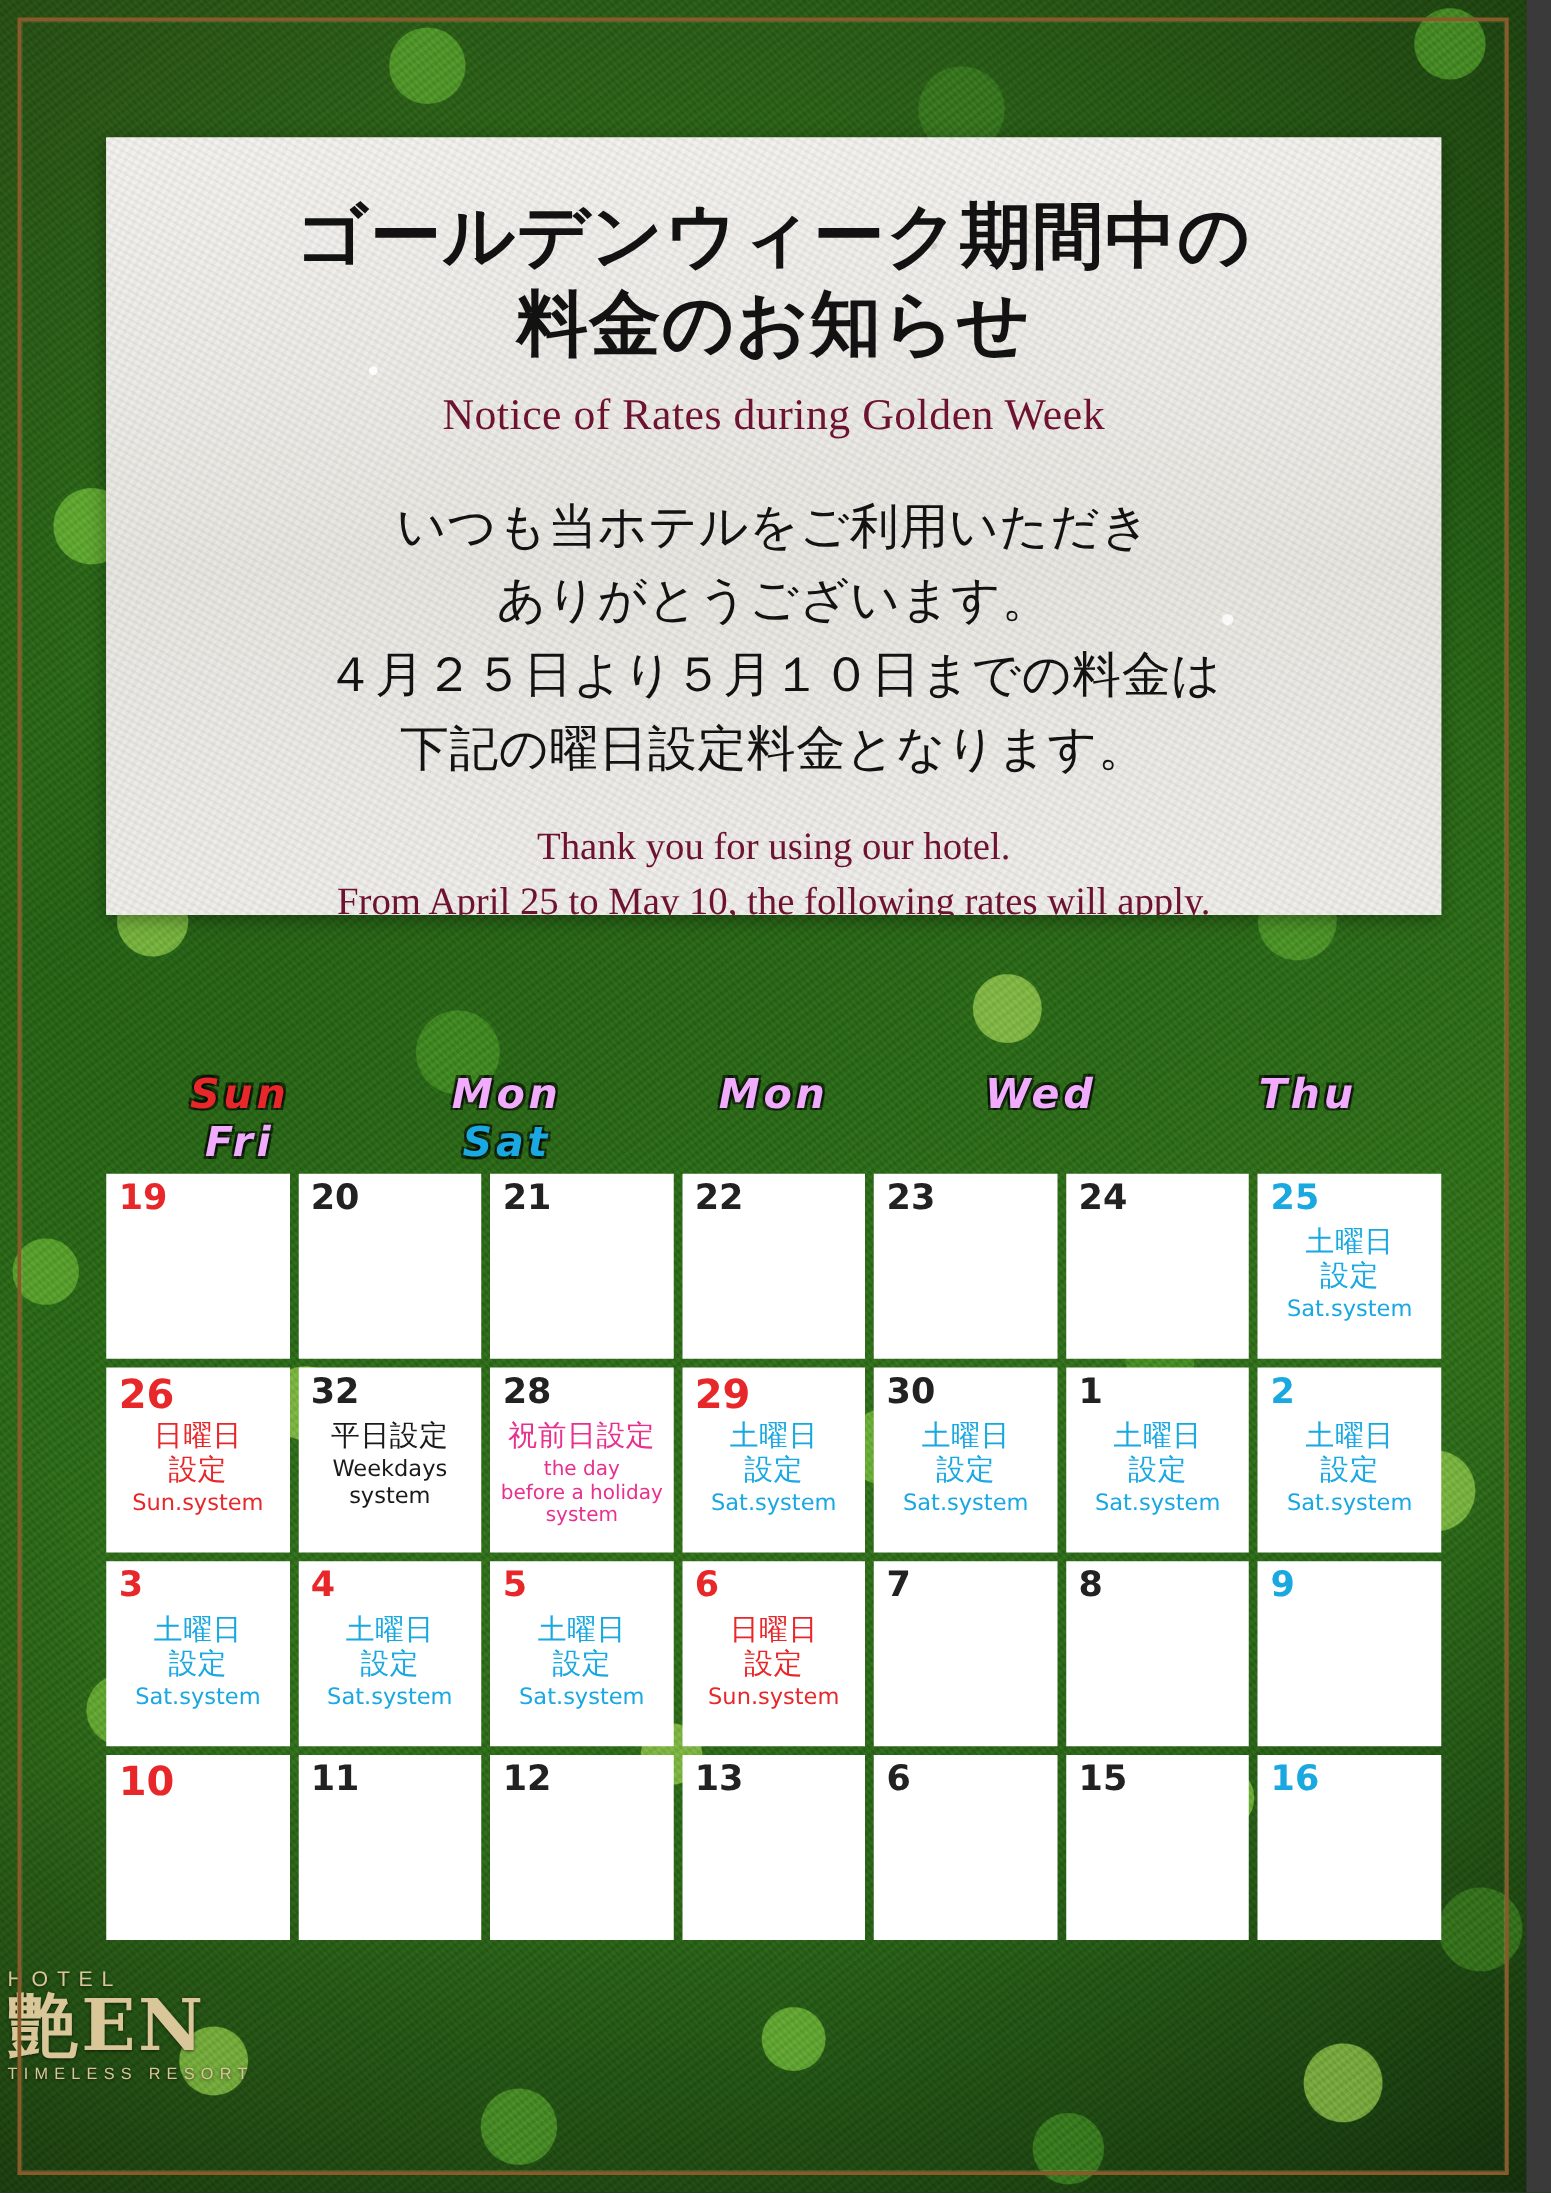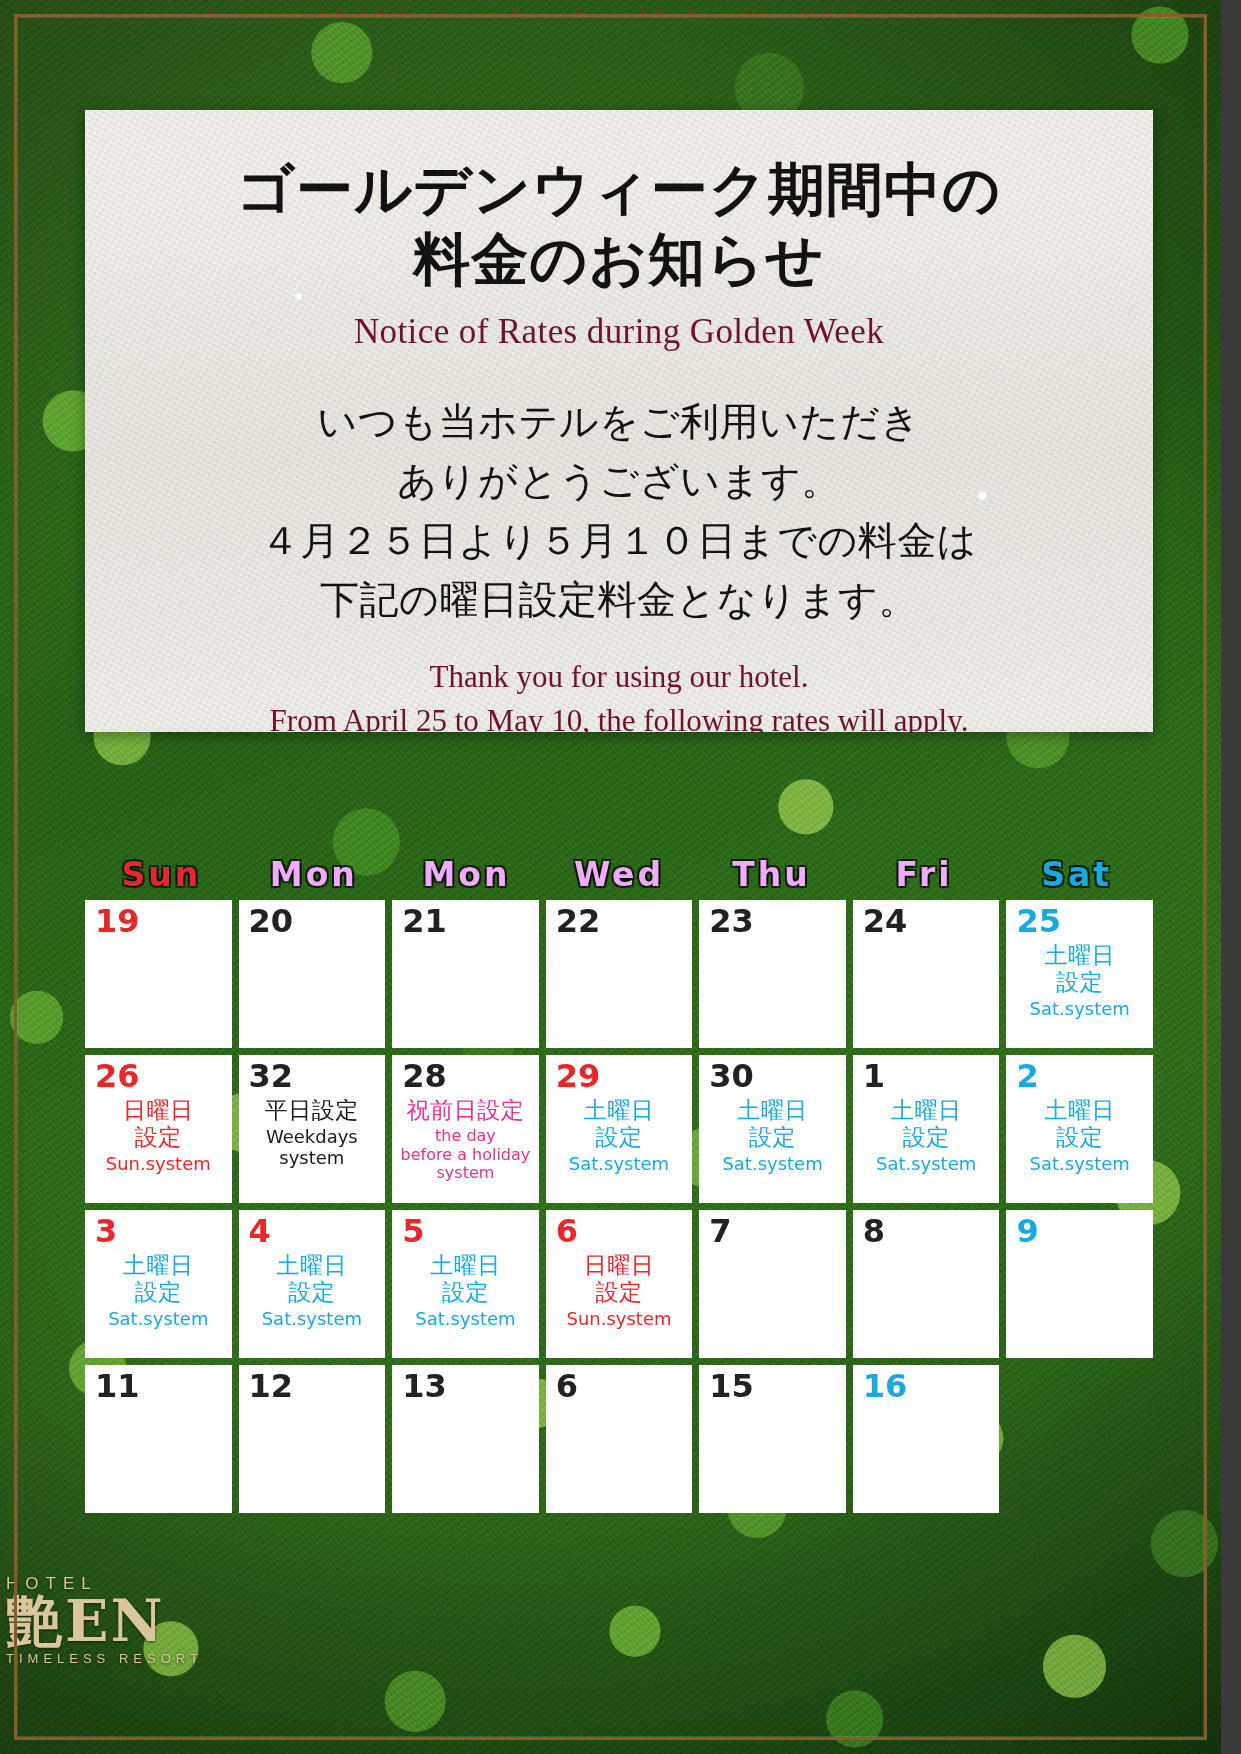--- a/index.html
+++ b/index.html
@@ -134,22 +134,23 @@
   }
   
   .calendar {
     position: absolute;
     left: 85px;
     top: 855px;
     width: 1068px;
   }
   .dow-row {
     display: grid;
-    grid-template-columns: repeat(7, 1fr);
+    grid-template-columns: repeat(5, 1fr);
     margin-bottom: 6px;
+    font-style: italic;
   }
   .dow {
     text-align: center;
     font-family: "DejaVu Sans", sans-serif;
     font-weight: bold;
     font-size: 33px;
     letter-spacing: 3px;
     color: #f0abfc;
     text-shadow:
       -2px -2px 0 rgba(0,0,0,0.55), 2px -2px 0 rgba(0,0,0,0.55),
@@ -169,21 +170,21 @@
     padding: 6px 4px 4px;
     box-sizing: border-box;
     overflow: hidden;
   }
   .daynum {
     position: absolute;
     left: 10px;
     top: 4px;
     font-family: "DejaVu Sans", sans-serif;
     font-weight: bold;
-    font-size: 32px;
+    font-size: 28px;
     color: #222;
     line-height: 1.1;
   }
   .daynum.red { color: #e8272a; }
   .daynum.blue { color: #19a8e0; }
   .daynum.big { font-size: 32px; }
   .cell-body {
     margin-top: 36px;
     text-align: center;
     font-family: "DejaVu Sans", sans-serif;
@@ -383,20 +384,23 @@
         <div class="cell">
           <div class="daynum ">7</div>
         </div>
         <div class="cell">
           <div class="daynum ">8</div>
         </div>
         <div class="cell">
           <div class="daynum blue">9</div>
         </div>
         <div class="cell">
+          <div class="daynum red big">10</div>
+        </div>
+        <div class="cell">
           <div class="daynum ">11</div>
         </div>
         <div class="cell">
           <div class="daynum ">12</div>
         </div>
         <div class="cell">
           <div class="daynum ">13</div>
         </div>
         <div class="cell">
           <div class="daynum ">6</div>

